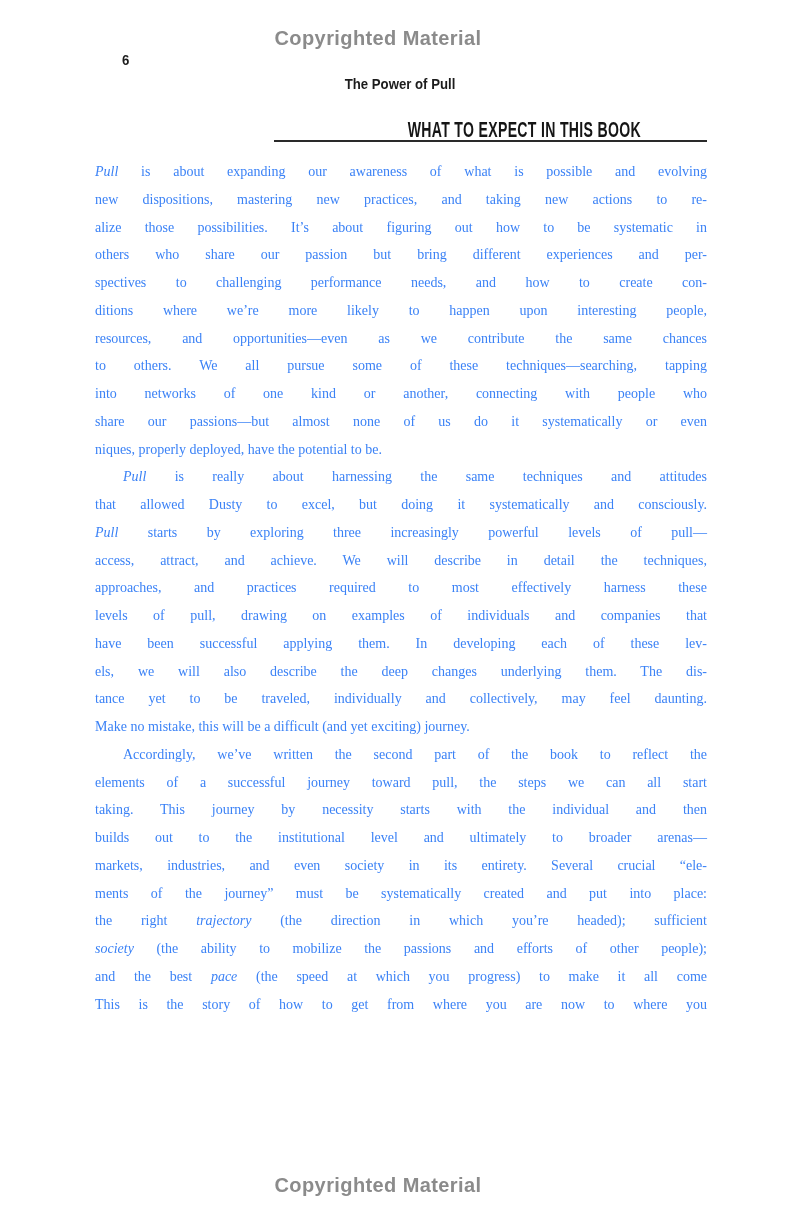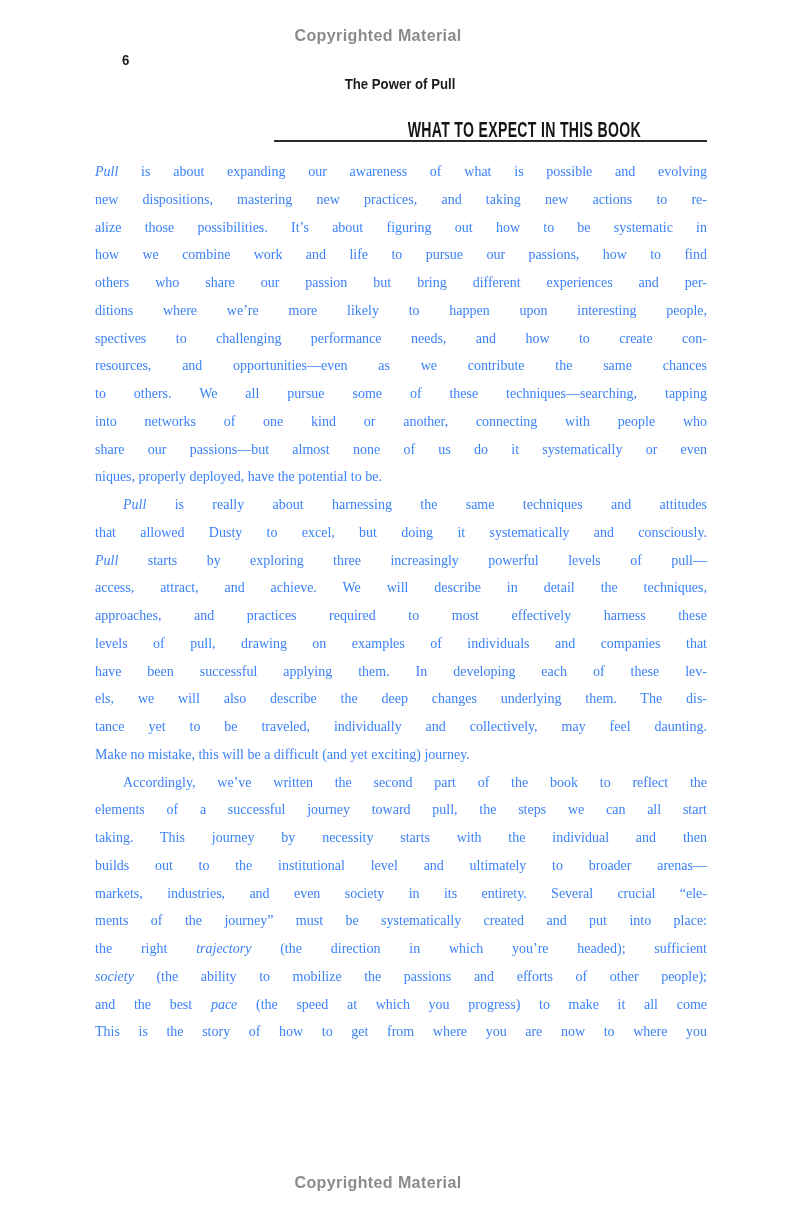--- a/index.html
+++ b/index.html
@@ -8,21 +8,21 @@
     background: #ffffff;
     position: relative;
     overflow: hidden;
     font-family: "Liberation Serif", serif;
   }
   .watermark {
     position: absolute; left: 0; width: 756px;
     text-align: center;
     font-family: "Liberation Sans", sans-serif;
     font-weight: bold;
-    font-size: 16px;
+    font-size: 20px;
     letter-spacing: 0.4px;
     color: #8b8b8b;
   }
   .watermark-top { top: 27px; }
   .watermark-bottom { top: 1174px; }
 
   .running-head-row { position: absolute; top: 51px; left: 0; width: 800px; height: 22px; }
   .page-number {
     position: absolute; left: 122px; top: 0;
     font-family: "Liberation Sans", sans-serif;
@@ -84,24 +84,23 @@
   <div class="heading-text-wrap">
     <span class="section-heading">WHAT TO EXPECT IN THIS BOOK</span>
   </div>
 </div>
 
 <div class="body-text">
     <div class="paragraph">
       <div class="line"><span class="em">Pull</span><span> is about expanding our awareness of what is possible and evolving</span></div>
       <div class="line"><span>new dispositions, mastering new practices, and taking new actions to re-</span></div>
       <div class="line"><span>alize those possibilities. It’s about figuring out how to be systematic in</span></div>
-      <div class="line"><span>how we combine work and life to pursue our passions, how to find</span></div>
       <div class="line"><span>others who share our passion but bring different experiences and per-</span></div>
+      <div class="line"><span>spectives to challenging performance needs, and how to create con-</span></div>
       <div class="line"><span>ditions where we’re more likely to happen upon interesting people,</span></div>
-      <div class="line"><span>spectives to challenging performance needs, and how to create con-</span></div>
       <div class="line"><span>resources, and opportunities—even as we contribute the same chances</span></div>
       <div class="line"><span>to others. We all pursue some of these techniques—searching, tapping</span></div>
       <div class="line"><span>into networks of one kind or another, connecting with people who</span></div>
       <div class="line"><span>share our passions—but almost none of us do it systematically or even</span></div>
       <div class="line line-end"><span>niques, properly deployed, have the potential to be.</span></div>
     </div>
     <div class="paragraph">
       <div class="line indent"><span class="em">Pull</span><span> is really about harnessing the same techniques and attitudes</span></div>
       <div class="line"><span>that allowed Dusty to excel, but doing it systematically and consciously.</span></div>
       <div class="line"><span class="em">Pull</span><span> starts by exploring three increasingly powerful levels of pull—</span></div>

